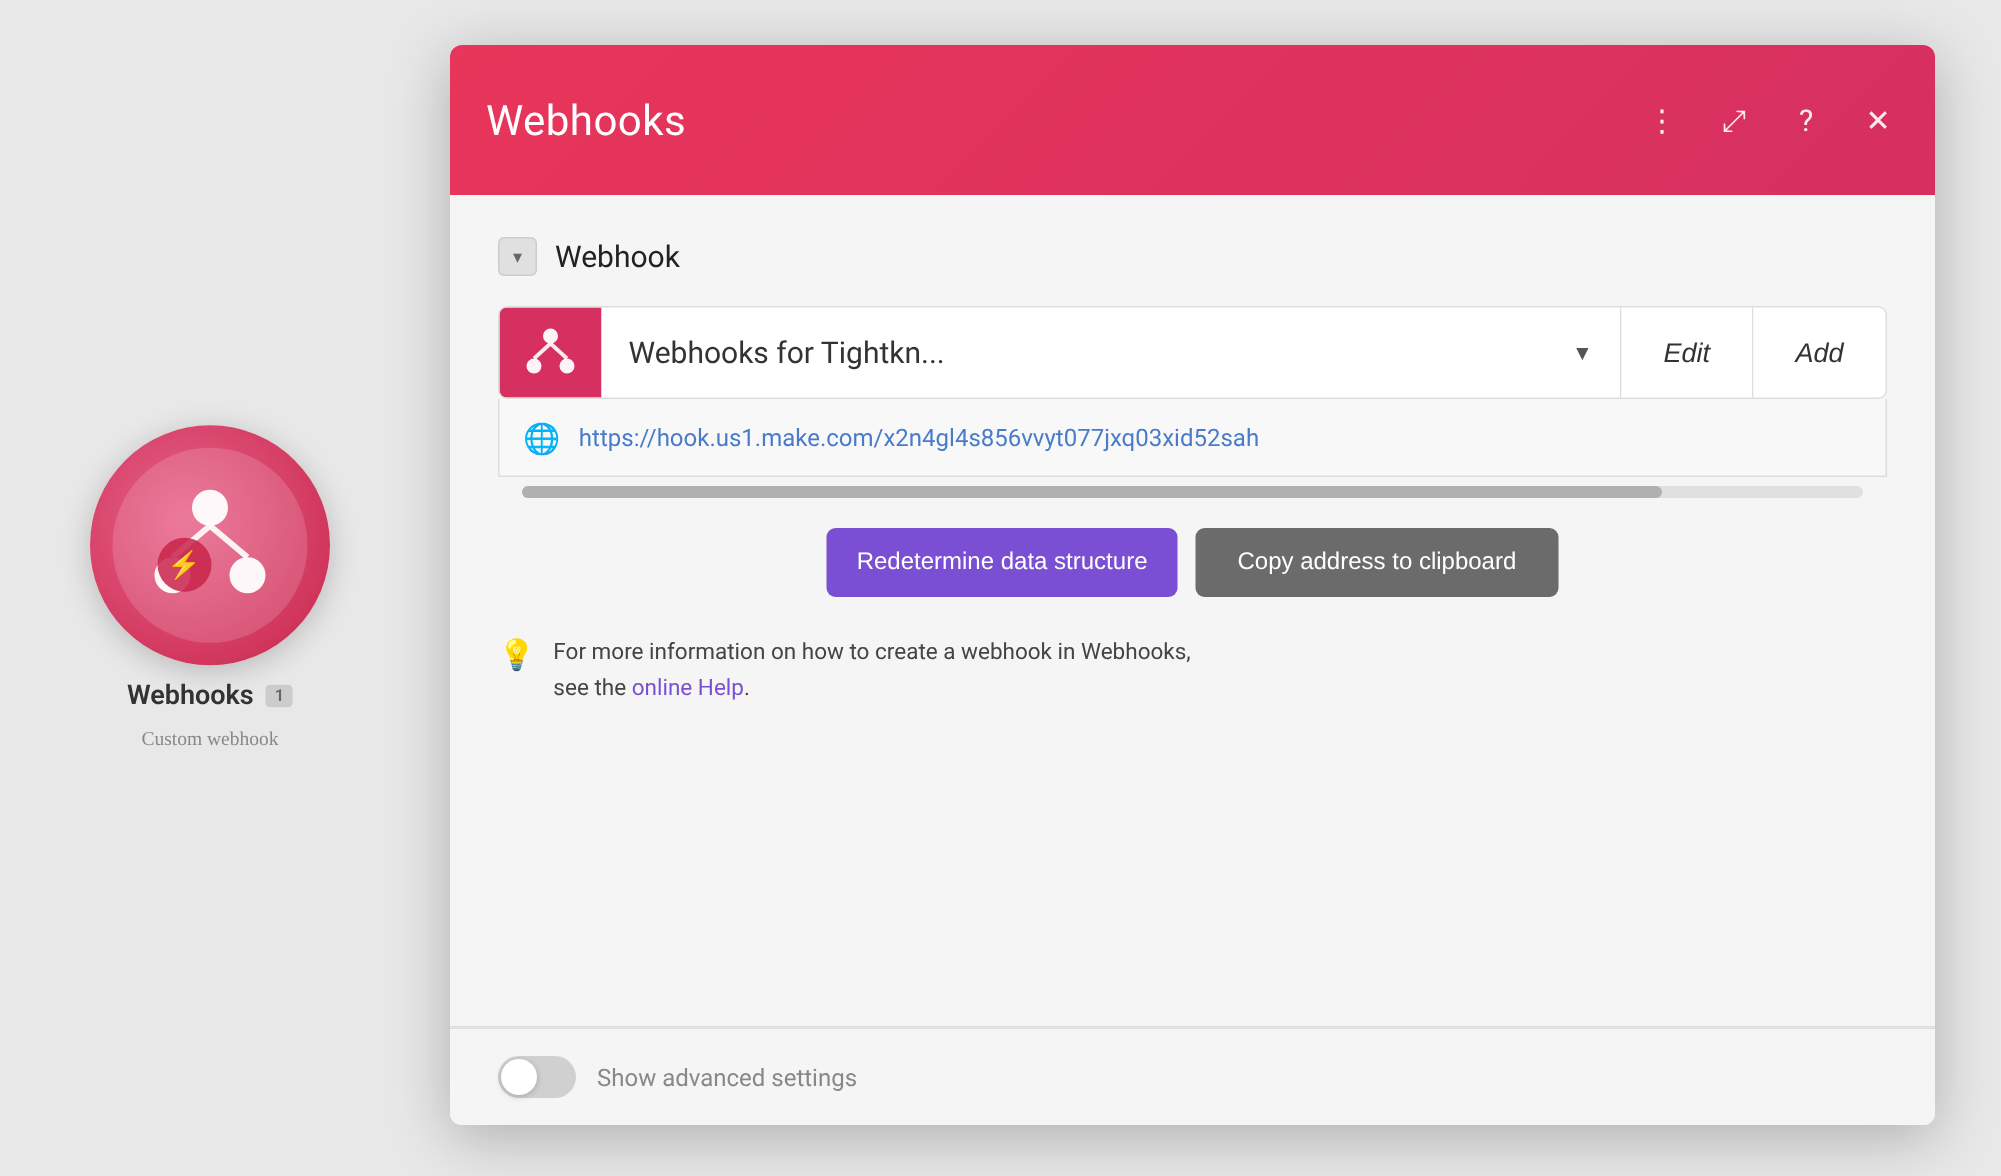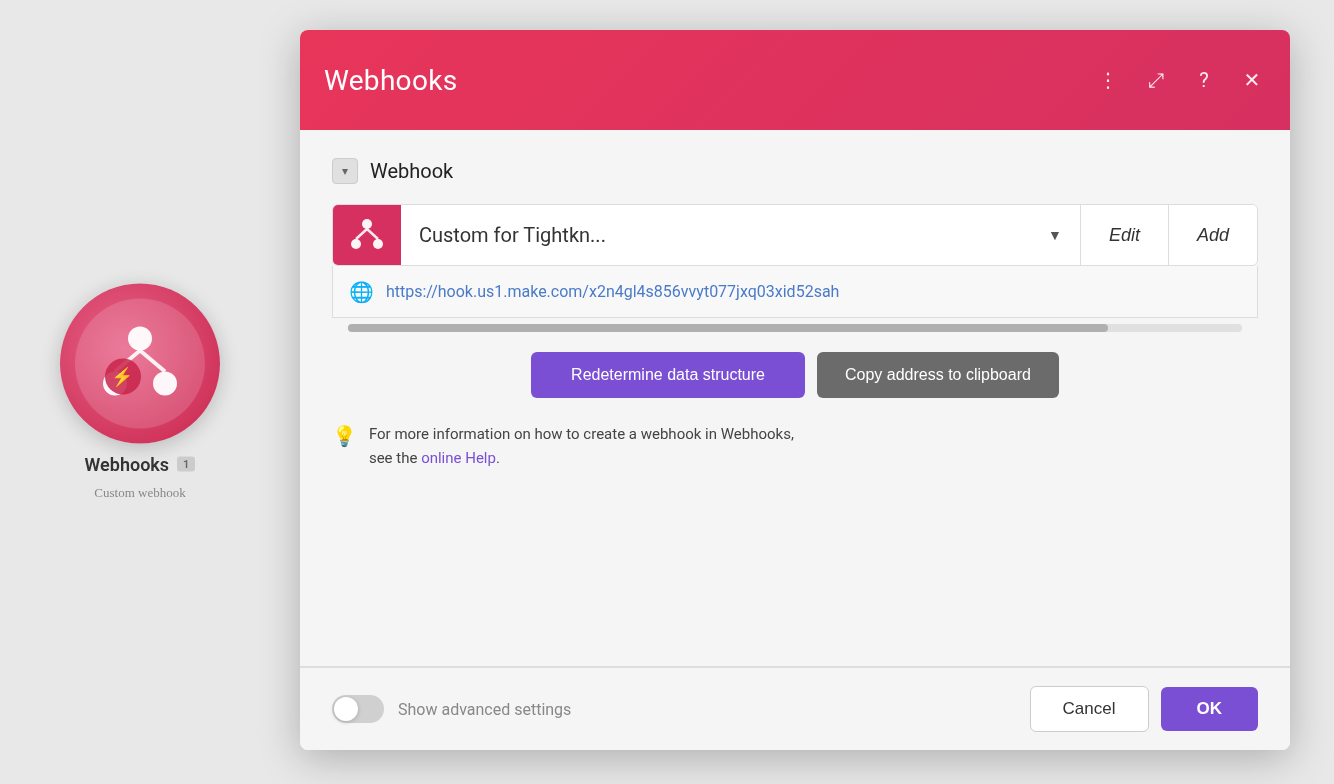--- a/index.html
+++ b/index.html
@@ -275,21 +275,21 @@
       gap: 12px;
       margin-top: 20px;
       justify-content: center;
     }
 
     .btn-purple {
       background: #7b4fd4;
       color: white;
       border: none;
       border-radius: 6px;
-      padding: 14px 40px;
+      padding: 14px 20px;
       font-size: 16px;
       cursor: pointer;
       font-weight: 500;
     }
 
     .btn-gray {
       background: #6b6b6b;
       color: white;
       border: none;
       border-radius: 6px;
@@ -451,21 +451,21 @@
       <div class="webhook-icon-cell">
         <svg class="webhook-icon-symbol" viewBox="0 0 38 38" fill="none" xmlns="http://www.w3.org/2000/svg">
           <circle cx="19" cy="8" r="5" fill="white" opacity="0.95"></circle>
           <circle cx="8" cy="28" r="5" fill="white" opacity="0.95"></circle>
           <circle cx="30" cy="28" r="5" fill="white" opacity="0.95"></circle>
           <line x1="19" y1="13" x2="8" y2="23" stroke="white" stroke-width="2.5" opacity="0.9"></line>
           <line x1="19" y1="13" x2="30" y2="23" stroke="white" stroke-width="2.5" opacity="0.9"></line>
         </svg>
       </div>
       <div class="webhook-select">
-        <span>Custom for Tightkn...</span>
+        <span>Webhooks for Tightkn...</span>
         <span class="webhook-select-arrow">▼</span>
       </div>
       <button class="webhook-action-btn">Edit</button>
       <button class="webhook-action-btn">Add</button>
     </div>
 
     <div class="url-row">
       <span class="url-globe-icon">🌐</span>
       <a class="url-link">https://hook.us1.make.com/x2n4gl4s856vvyt077jxq03xid52sah</a>
     </div>
@@ -492,19 +492,15 @@
 
   <div class="modal-divider"></div>
 
   <div class="modal-footer">
     <div class="advanced-settings">
       <div class="toggle-switch">
         <div class="toggle-knob"></div>
       </div>
       <span class="advanced-label">Show advanced settings</span>
     </div>
-    <div class="footer-buttons">
-      <button class="btn-cancel">Cancel</button>
-      <button class="btn-ok">OK</button>
-    </div>
   </div>
 
 </div>
 
 </body></html>

